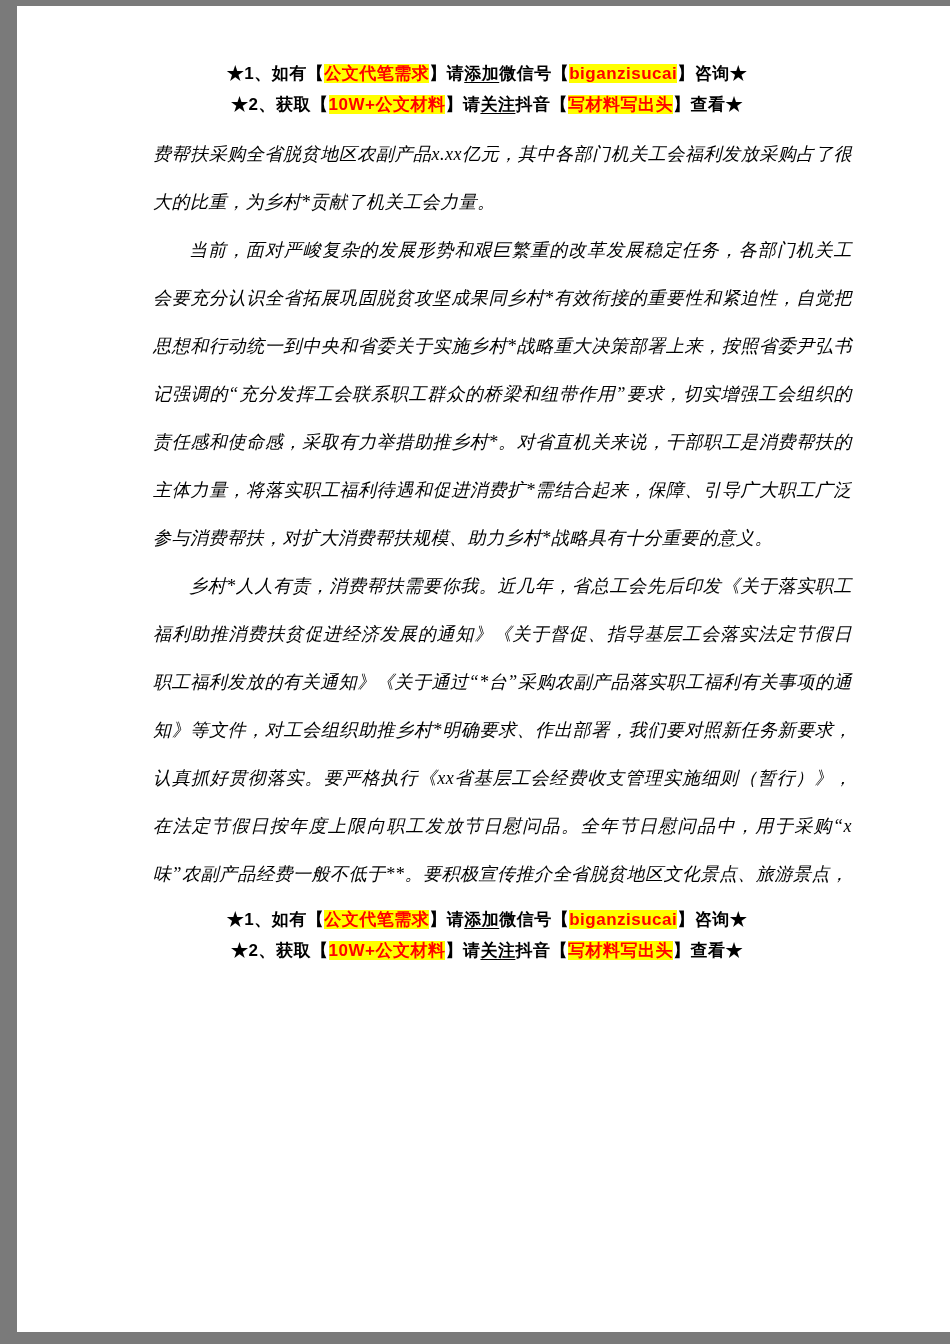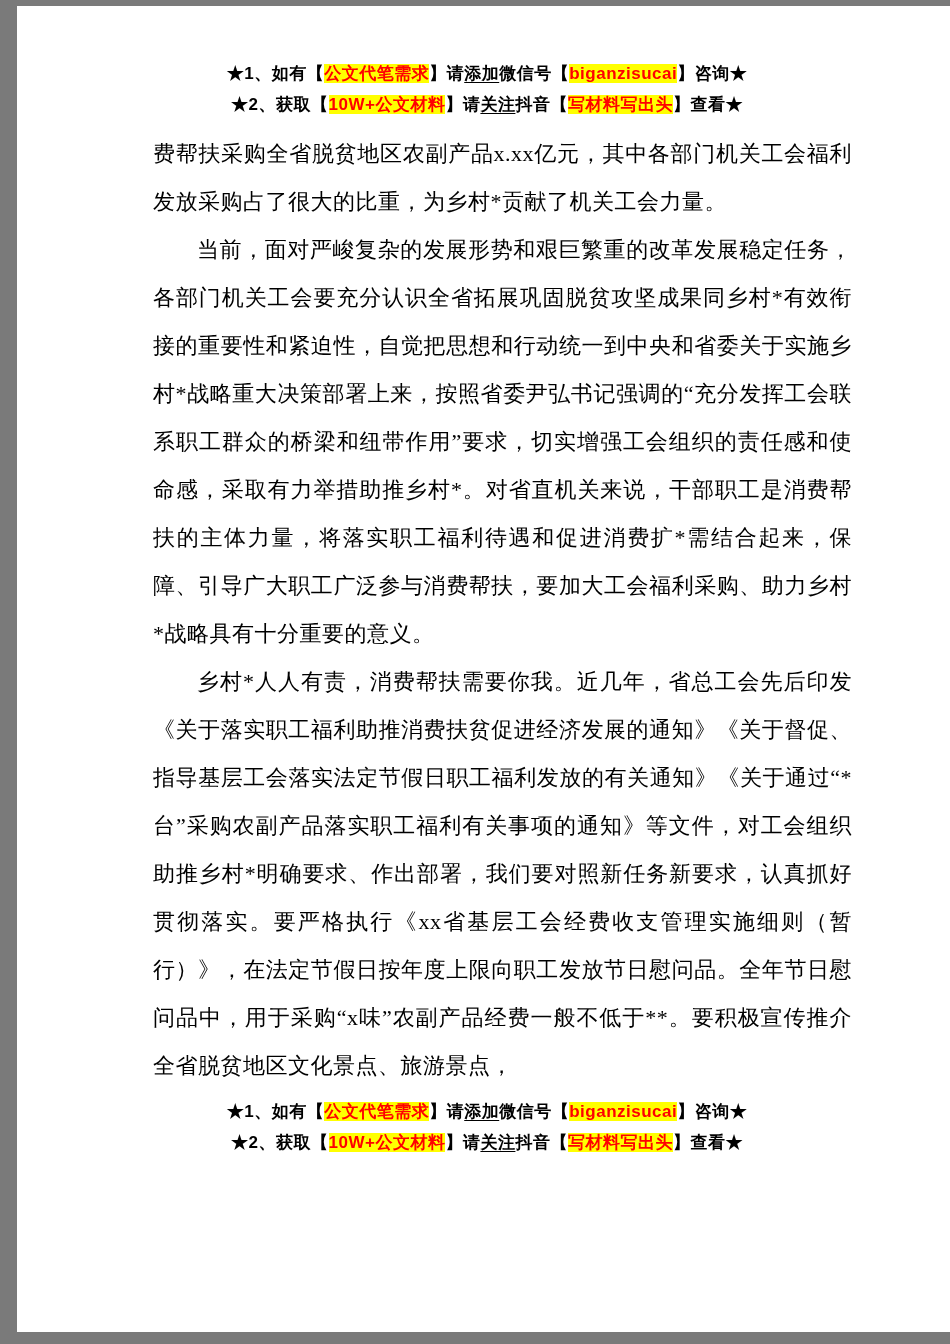--- a/index.html
+++ b/index.html
@@ -35,45 +35,46 @@
   }
   .ad-line .ul {
     text-decoration: underline;
     text-underline-offset: 3px;
   }
   .doc-body {
     margin: 10px 105px 0 136px;
   }
   .para {
     font-family: "Liberation Serif", "DejaVu Serif", serif;
-    font-size: 22px;
+    font-size: 18px;
     line-height: 48px;
     color: #000000;
     text-align: justify;
     letter-spacing: 0.5px;
+    font-style: italic;
   }
   .para.indent { text-indent: 2em; }
 </style>
 </head>
 <body>
 
 <div class="page">
 
   <div class="ad-block header">
     <div class="ad-line">
       <span>★1、如有【</span><span class="hl">公文代笔需求</span><span>】请</span><span class="ul">添加</span><span>微信号【</span><span class="hl">biganzisucai</span><span>】咨询★</span>
     </div>
     <div class="ad-line">
       <span>★2、获取【</span><span class="hl">10W+公文材料</span><span>】请</span><span class="ul">关注</span><span>抖音【</span><span class="hl">写材料写出头</span><span>】查看★</span>
     </div>
   </div>
 
   <div class="doc-body">
     <p class="para">费帮扶采购全省脱贫地区农副产品x.xx亿元，其中各部门机关工会福利发放采购占了很大的比重，为乡村*贡献了机关工会力量。</p>
-    <p class="para indent">当前，面对严峻复杂的发展形势和艰巨繁重的改革发展稳定任务，各部门机关工会要充分认识全省拓展巩固脱贫攻坚成果同乡村*有效衔接的重要性和紧迫性，自觉把思想和行动统一到中央和省委关于实施乡村*战略重大决策部署上来，按照省委尹弘书记强调的“充分发挥工会联系职工群众的桥梁和纽带作用”要求，切实增强工会组织的责任感和使命感，采取有力举措助推乡村*。对省直机关来说，干部职工是消费帮扶的主体力量，将落实职工福利待遇和促进消费扩*需结合起来，保障、引导广大职工广泛参与消费帮扶，要加大工会福利采购、助力乡村*战略具有十分重要的意义。</p>
+    <p class="para indent">当前，面对严峻复杂的发展形势和艰巨繁重的改革发展稳定任务，各部门机关工会要充分认识全省拓展巩固脱贫攻坚成果同乡村*有效衔接的重要性和紧迫性，自觉把思想和行动统一到中央和省委关于实施乡村*战略重大决策部署上来，按照省委尹弘书记强调的“充分发挥工会联系职工群众的桥梁和纽带作用”要求，切实增强工会组织的责任感和使命感，采取有力举措助推乡村*。对省直机关来说，干部职工是消费帮扶的主体力量，将落实职工福利待遇和促进消费扩*需结合起来，保障、引导广大职工广泛参与消费帮扶，对扩大消费帮扶规模、助力乡村*战略具有十分重要的意义。</p>
     <p class="para indent">乡村*人人有责，消费帮扶需要你我。近几年，省总工会先后印发《关于落实职工福利助推消费扶贫促进经济发展的通知》《关于督促、指导基层工会落实法定节假日职工福利发放的有关通知》《关于通过“*台”采购农副产品落实职工福利有关事项的通知》等文件，对工会组织助推乡村*明确要求、作出部署，我们要对照新任务新要求，认真抓好贯彻落实。要严格执行《xx省基层工会经费收支管理实施细则（暂行）》，在法定节假日按年度上限向职工发放节日慰问品。全年节日慰问品中，用于采购“x味”农副产品经费一般不低于**。要积极宣传推介全省脱贫地区文化景点、旅游景点，</p>
   </div>
 
   <div class="ad-block footer">
     <div class="ad-line">
       <span>★1、如有【</span><span class="hl">公文代笔需求</span><span>】请</span><span class="ul">添加</span><span>微信号【</span><span class="hl">biganzisucai</span><span>】咨询★</span>
     </div>
     <div class="ad-line">
       <span>★2、获取【</span><span class="hl">10W+公文材料</span><span>】请</span><span class="ul">关注</span><span>抖音【</span><span class="hl">写材料写出头</span><span>】查看★</span>
     </div>

